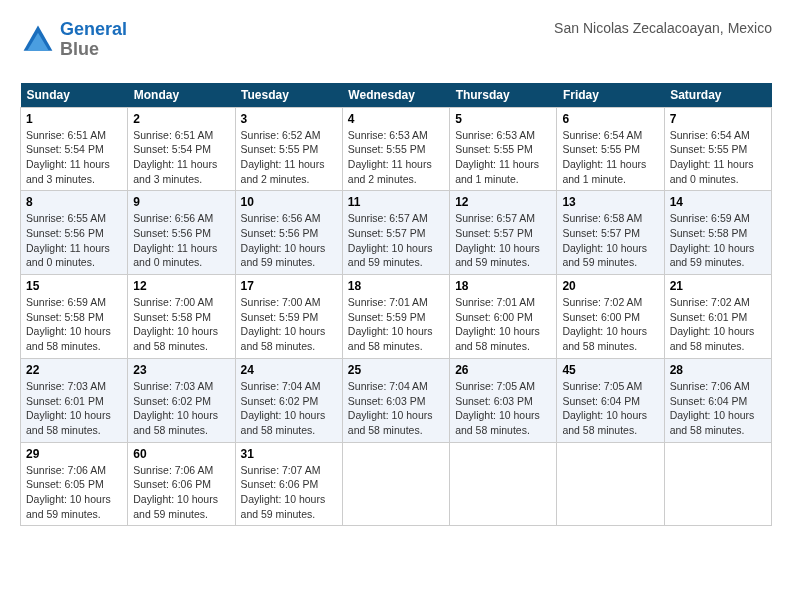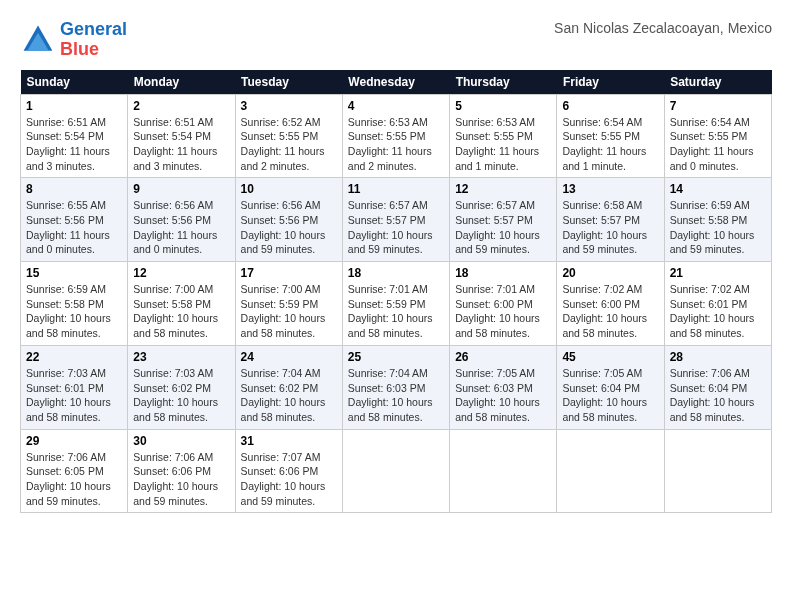--- a/index.html
+++ b/index.html
@@ -7,21 +7,21 @@
       font-family: Arial, sans-serif;
       background: #fff;
       width: 792px;
       min-height: 612px;
       padding: 20px;
     }
     .header {
       display: flex;
       justify-content: space-between;
       align-items: flex-start;
-      margin-bottom: 10px;
+      margin-bottom: 23px;
     }
     .logo {
       display: flex;
       align-items: center;
     }
     .logo-text {
       font-size: 18px;
       font-weight: bold;
       color: #333;
       line-height: 1.1;
@@ -45,21 +45,21 @@
     .location {
       font-size: 14px;
       color: #555;
     }
     .calendar {
       width: 100%;
       border-collapse: collapse;
       font-size: 10.5px;
     }
     .calendar th {
-      background-color: #0f172a;
+      background-color: #0c4a6e;
       color: #fff;
       text-align: left;
       padding: 5px 6px;
       font-size: 12px;
       font-weight: bold;
     }
     .calendar td {
       border: 1px solid #ccc;
       vertical-align: top;
       padding: 4px 5px;
@@ -90,21 +90,21 @@
 <body>
 
 <div class="header">
   <div class="logo">
     <svg class="logo-icon" viewBox="0 0 40 40">
       <polygon points="20,4 36,32 4,32" fill="#1a6ebd"></polygon>
       <polygon points="20,12 32,32 8,32" fill="#4a9ee0"></polygon>
     </svg>
     <div class="logo-text">
       <div><span>General</span></div>
-      <div><span style="color:#ef4444">Blue</span></div>
+      <div><span style="color:#737373">Blue</span></div>
     </div>
   </div>
   <div class="title-block">
     <div class="location">San Nicolas Zecalacoayan, Mexico</div>
   </div>
 </div>
 
 <table class="calendar">
   <thead>
     <tr>
@@ -325,21 +325,21 @@
       </tr>
       <tr>
         <td>
           <span class="day-num">29</span>
           <div class="day-detail" style="white-space: pre-line;">Sunrise: 7:06 AM
 Sunset: 6:05 PM
 Daylight: 10 hours
 and 59 minutes.</div>
         </td>
         <td>
-          <span class="day-num">30</span>
+          <span class="day-num">60</span>
           <div class="day-detail" style="white-space: pre-line;">Sunrise: 7:06 AM
 Sunset: 6:06 PM
 Daylight: 10 hours
 and 59 minutes.</div>
         </td>
         <td>
           <span class="day-num">31</span>
           <div class="day-detail" style="white-space: pre-line;">Sunrise: 7:07 AM
 Sunset: 6:06 PM
 Daylight: 10 hours

